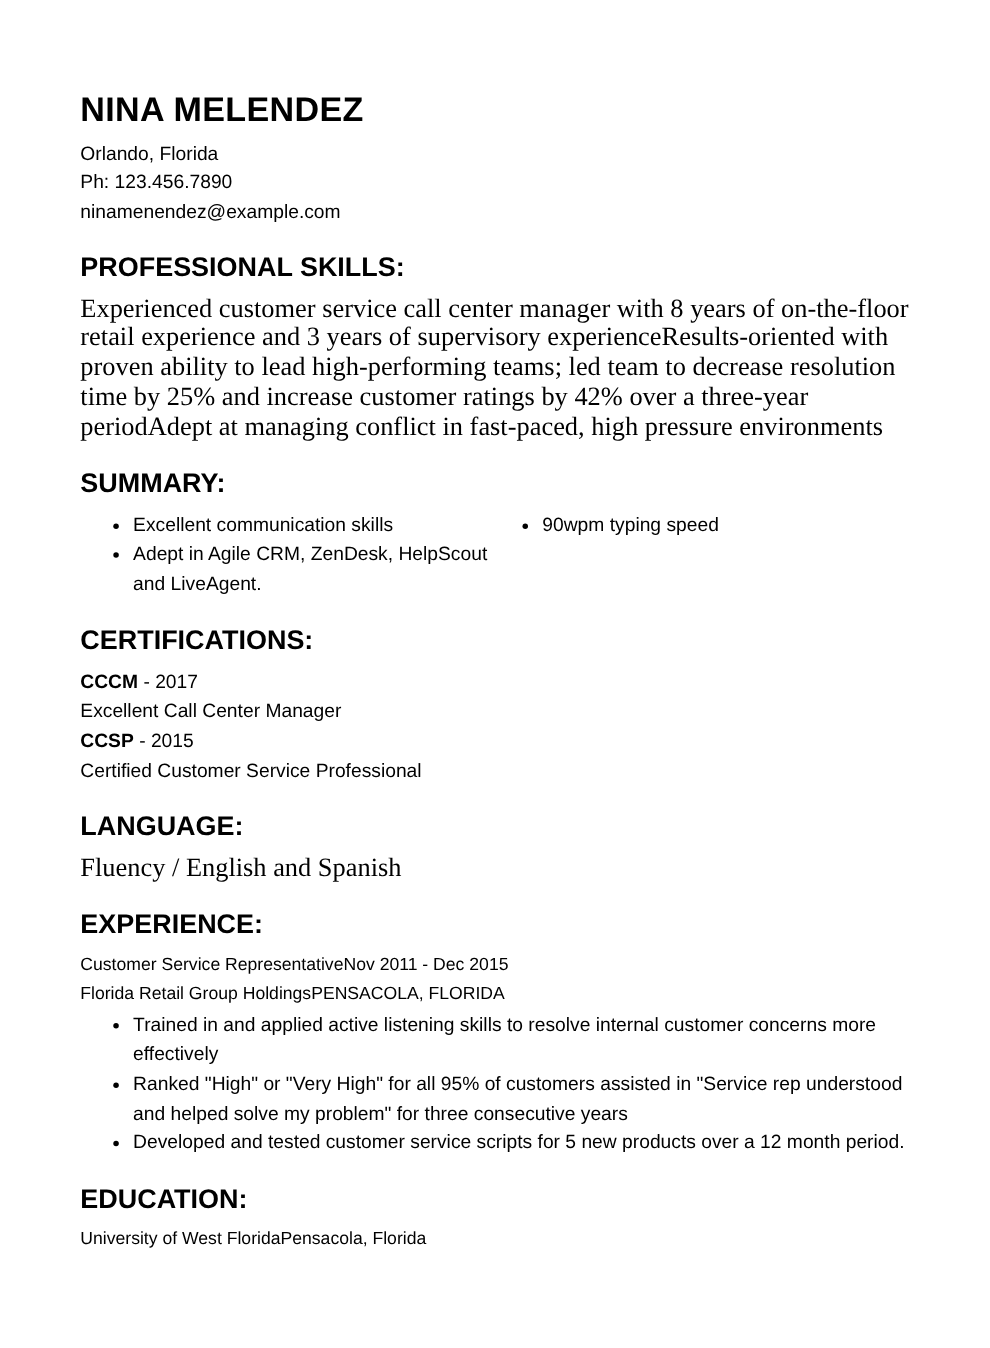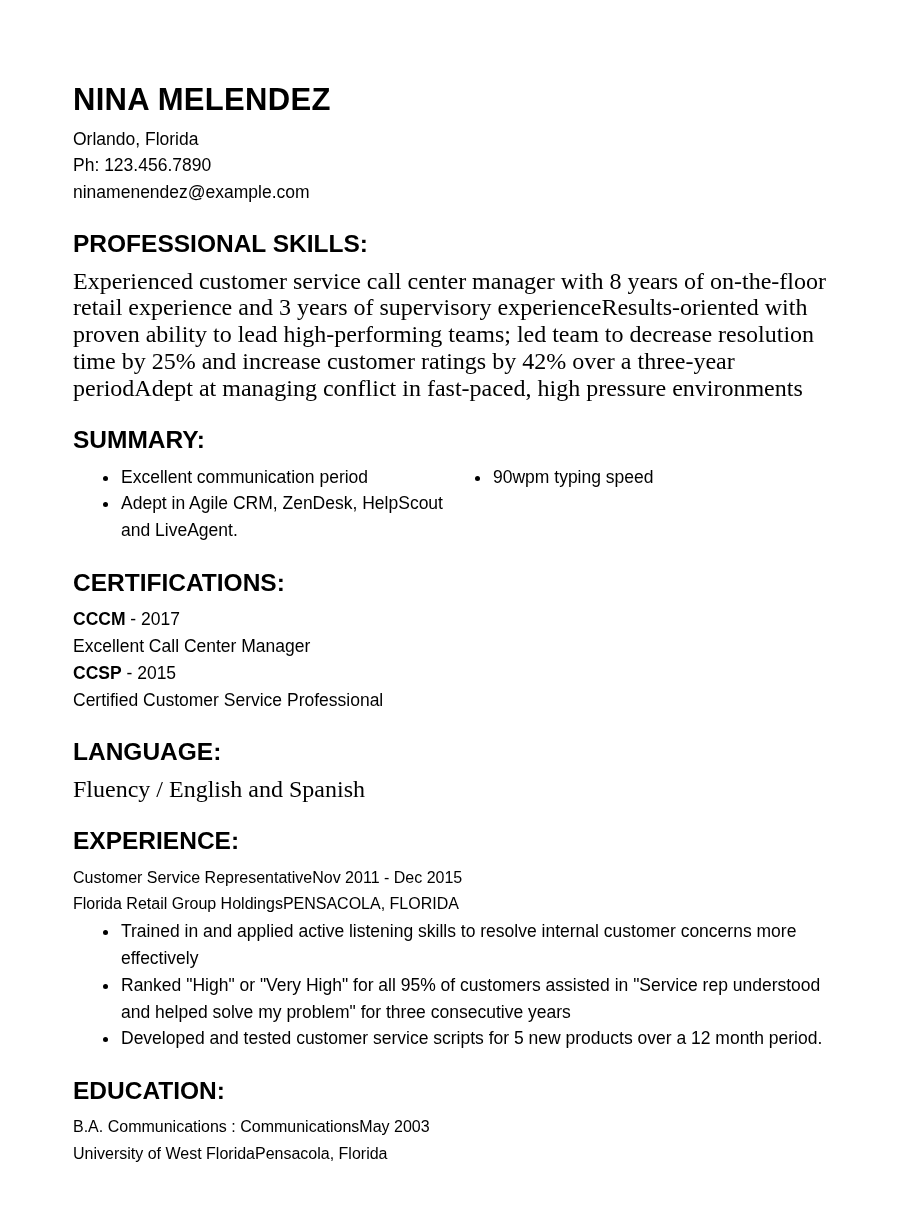--- a/index.html
+++ b/index.html
@@ -85,21 +85,21 @@
 
   <section>
     <h2>PROFESSIONAL SKILLS:</h2>
     <p class="body-text">Experienced customer service call center manager with 8 years of on-the-floor retail experience and 3 years of supervisory experienceResults-oriented with proven ability to lead high-performing teams; led team to decrease resolution time by 25% and increase customer ratings by 42% over a three-year periodAdept at managing conflict in fast-paced, high pressure environments</p>
   </section>
 
   <section>
     <h2>SUMMARY:</h2>
     <div class="skills-grid">
       <ul class="bullets">
-        <li>Excellent communication period</li>
+        <li>Excellent communication skills</li>
         <li>Adept in Agile CRM, ZenDesk, HelpScout and LiveAgent.</li>
       </ul>
       <ul class="bullets">
         <li>90wpm typing speed</li>
       </ul>
     </div>
   </section>
 
   <section>
     <h2>CERTIFICATIONS:</h2>
@@ -127,22 +127,18 @@
     <ul class="bullets">
       <li>Trained in and applied active listening skills to resolve internal customer concerns more effectively</li>
       <li>Ranked "High" or "Very High" for all 95% of customers assisted in "Service rep understood and helped solve my problem" for three consecutive years</li>
       <li>Developed and tested customer service scripts for 5 new products over a 12 month period.</li>
     </ul>
   </section>
 
   <section>
     <h2>EDUCATION:</h2>
     <div class="row">
-      <span>B.A. Communications : Communications</span>
-      <span class="right">May 2003</span>
-    </div>
-    <div class="row">
       <span>University of West Florida</span>
       <span class="right">Pensacola, Florida</span>
     </div>
   </section>
 
 </div>
 
 </body></html>

